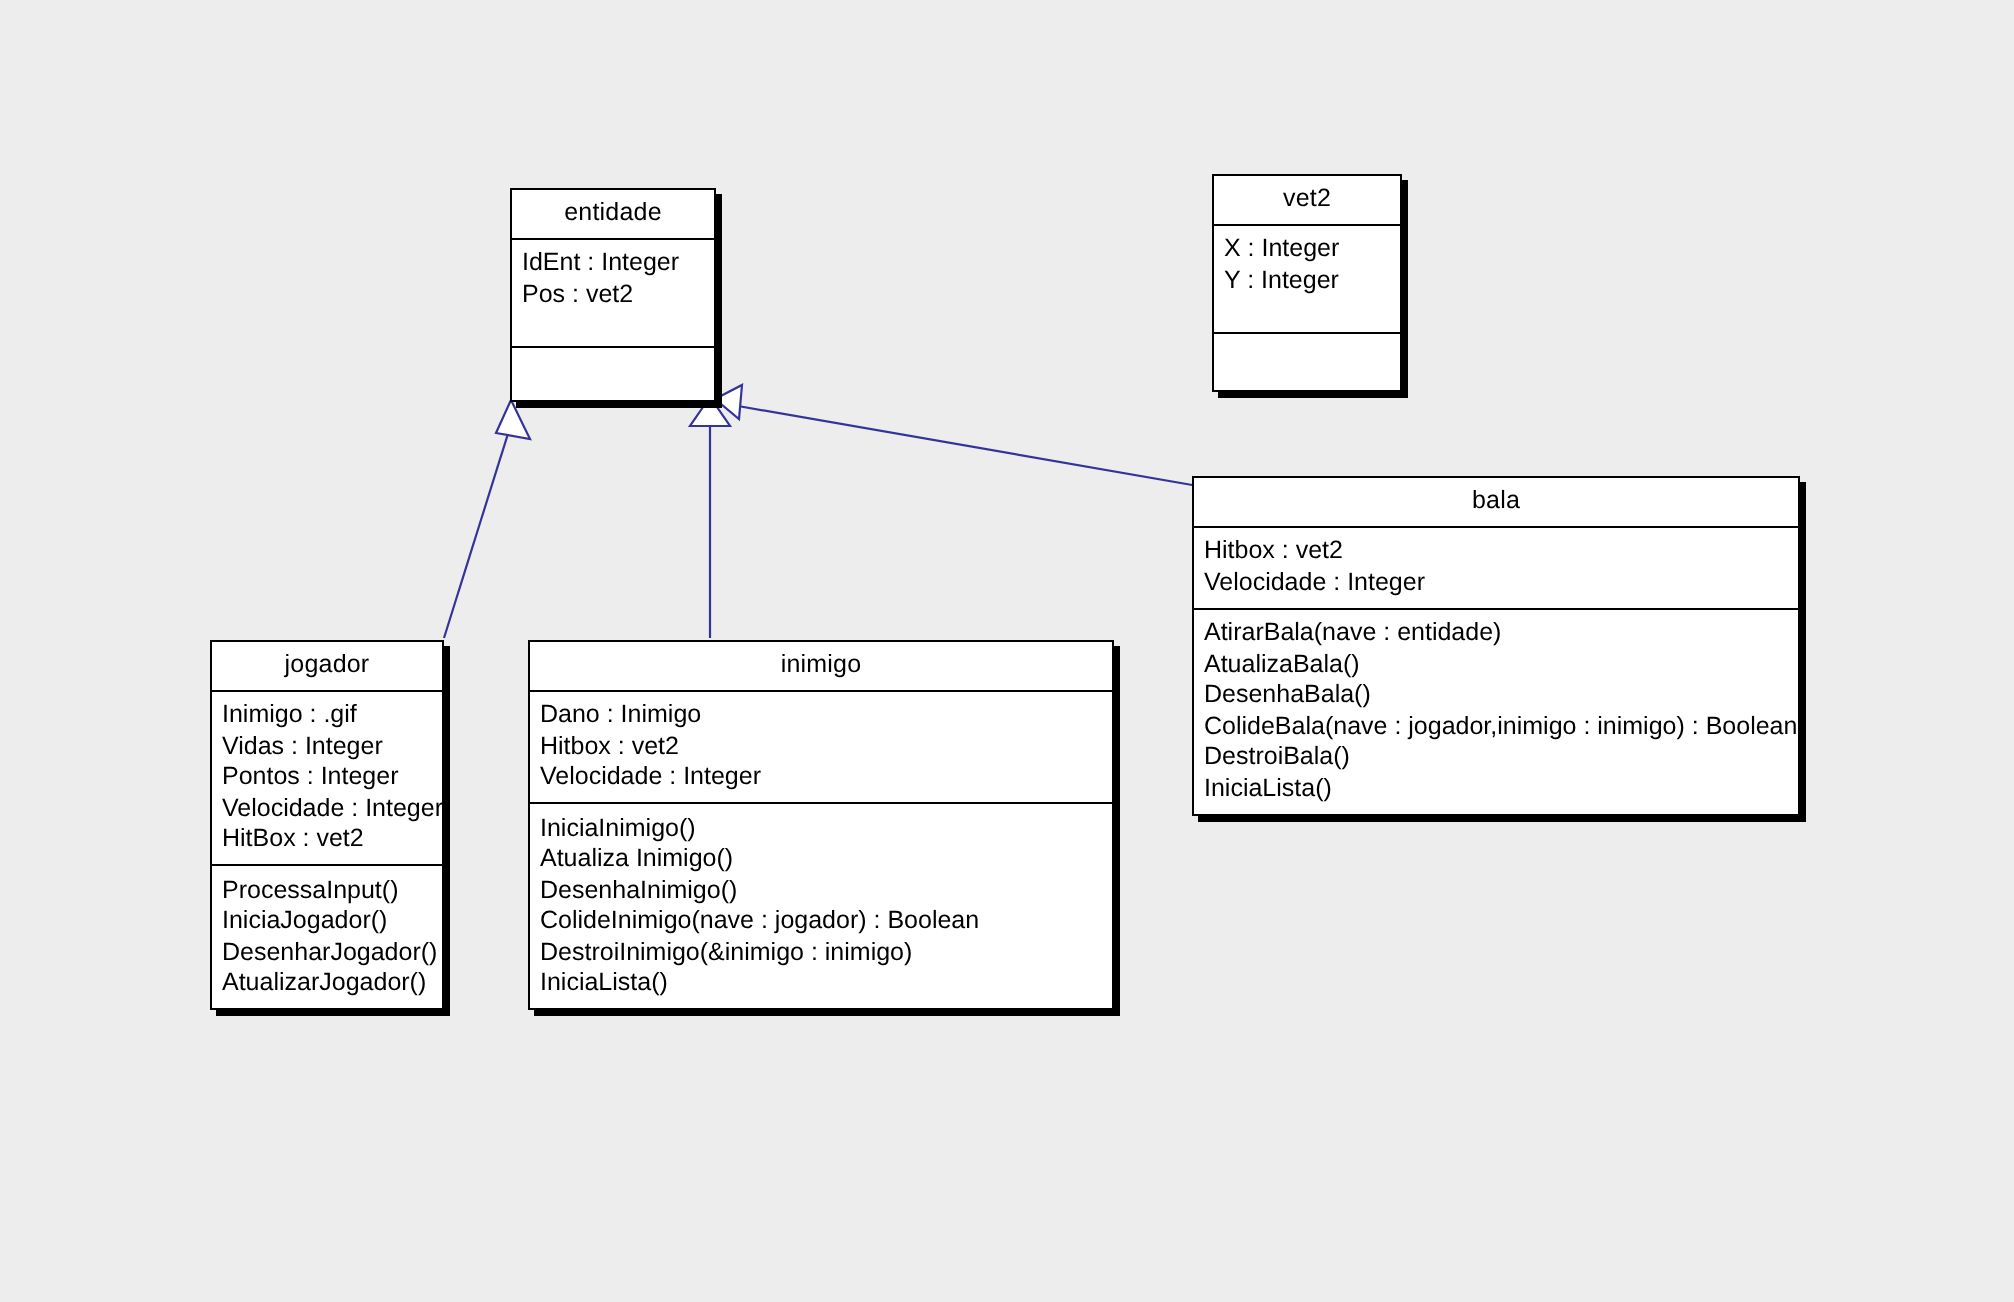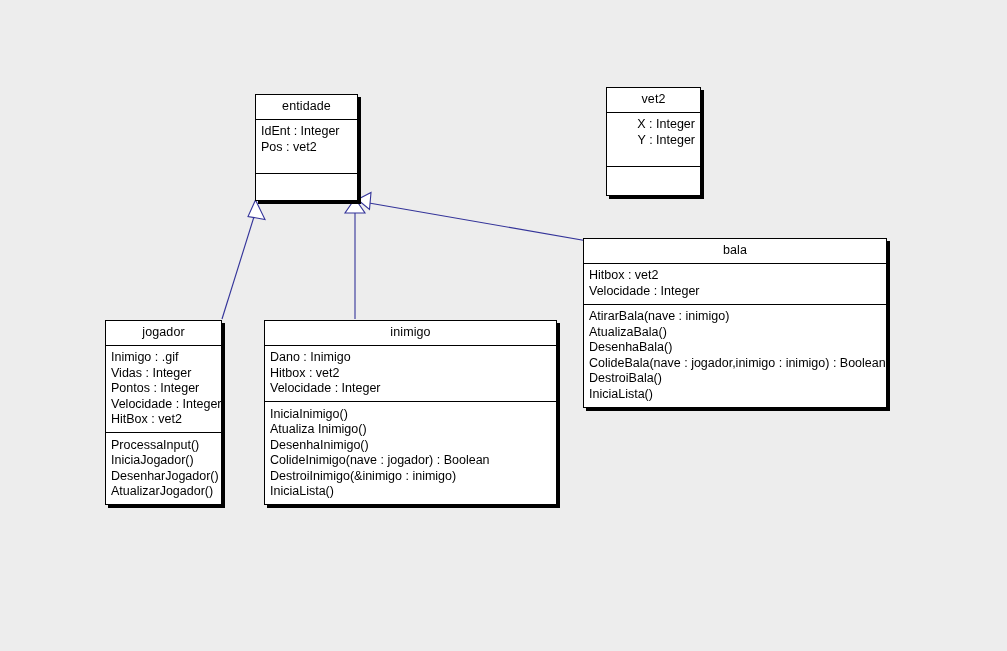--- a/index.html
+++ b/index.html
@@ -60,27 +60,27 @@
     height: 28px;
   }
   .uml-row {
     white-space: nowrap;
     padding: 1.5px 0;
     font-size: 12.5px;
   }
   
   #class-entidade { left: 255px; top: 94px;  width: 103px; }
   #class-vet2     { left: 576px; top: 87px;  width: 95px; margin-left: 30px;  }
-  #class-bala     { left: 583px; top: 238px; width: 304px; }
+  #class-bala     { left: 596px; top: 238px; width: 304px; }
   #class-jogador  { left: 105px; top: 320px; width: 117px; }
   #class-inimigo  { left: 264px; top: 320px; width: 293px; }
 
   #class-entidade .uml-attrs { min-height: 44px; }
   #class-entidade .uml-ops   { height: 26px; padding: 0; }
-  #class-vet2 .uml-attrs     { min-height: 44px; text-align: right; }
+  #class-vet2 .uml-attrs     { min-height: 44px; }
   #class-vet2 .uml-ops       { height: 28px; padding: 0; }
 </style>
 </head>
 <body>
 
 <div id="canvas">
 
   <svg id="links" viewBox="0 0 1007 651" xmlns="http://www.w3.org/2000/svg">
 
     <g>
@@ -117,21 +117,21 @@
     <div class="uml-ops empty"></div>
   </div>
 
   <div class="uml-class" id="class-bala">
     <div class="uml-name">bala</div>
     <div class="uml-attrs">
       <div class="uml-row">Hitbox : vet2</div>
       <div class="uml-row">Velocidade : Integer</div>
     </div>
     <div class="uml-ops">
-      <div class="uml-row">AtirarBala(nave : inimigo)</div>
+      <div class="uml-row">AtirarBala(nave : entidade)</div>
       <div class="uml-row">AtualizaBala()</div>
       <div class="uml-row">DesenhaBala()</div>
       <div class="uml-row">ColideBala(nave : jogador,inimigo : inimigo) : Boolean</div>
       <div class="uml-row">DestroiBala()</div>
       <div class="uml-row">IniciaLista()</div>
     </div>
   </div>
 
   <div class="uml-class" id="class-jogador">
     <div class="uml-name">jogador</div>

